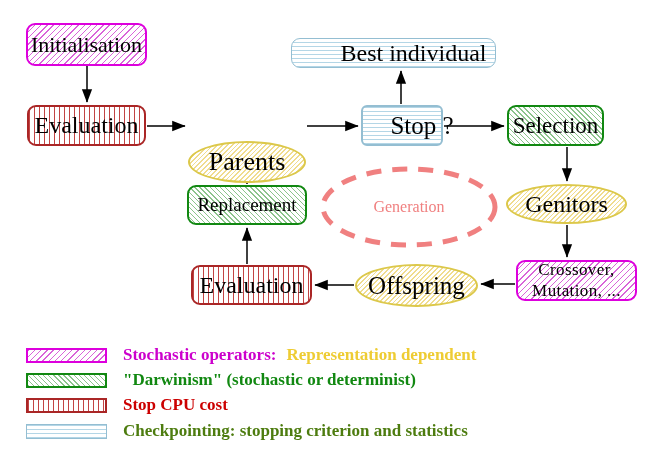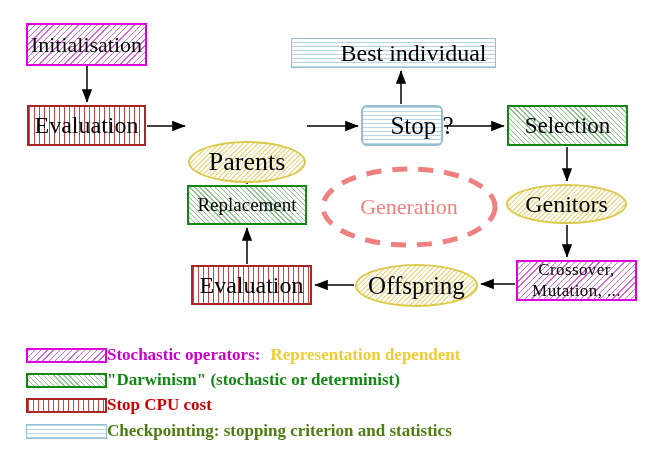--- a/index.html
+++ b/index.html
@@ -3,55 +3,55 @@
 <meta charset="utf-8">
 <style>
   html,body{margin:0;padding:0;background:#fff;}
   .canvas{
     position:relative;width:662px;height:471px;background:#fff;overflow:hidden;
     font-family:"Liberation Serif","DejaVu Serif",serif;color:#000;
   }
   .overlay{position:absolute;left:0;top:0;pointer-events:none;}
   .node{
     position:absolute;display:flex;align-items:center;justify-content:center;
-    background-color:#fff;box-sizing:border-box;white-space:nowrap;text-align:center;
+    background-color:#fff;box-sizing:border-box;white-space:nowrap;text-align:center;border-radius:9px;
   }
   
   .hatch-magenta{background-image:repeating-linear-gradient(135deg,#d964d9 0,#d964d9 1px,transparent 1px,transparent 4.4px);}
   .hatch-green{background-image:repeating-linear-gradient(45deg,#8cc48c 0,#8cc48c 1px,transparent 1px,transparent 3.6px);}
   .hatch-yellow{background-image:repeating-linear-gradient(135deg,#f0dc8e 0,#f0dc8e 1.3px,transparent 1.3px,transparent 3.4px);}
   .stripe-red{background-image:repeating-linear-gradient(90deg,#c24444 0,#c24444 1.4px,transparent 1.4px,transparent 5px);}
   .stripe-cyan{background-image:repeating-linear-gradient(0deg,#b4d6e6 0,#b4d6e6 1.2px,transparent 1.2px,transparent 4px);padding-left:40px;}
   
   .bd-magenta{border:2px solid #dd00dd;}
   .bd-green{border:2px solid #118811;}
   .bd-red{border:2px solid #aa2626;}
   .bd-cyan2{border:2px solid #94bed2;}
   .bd-cyan1{border:1px solid #94bed2;}
   .bd-yellow{border:2px solid #dcc84a;}
   .ellipse{border-radius:50%;}
   
   #n-init{left:26px;top:23px;width:121px;height:43px;font-size:22px;}
   #n-eval-top{left:27px;top:105px;width:119px;height:41px;font-size:24px;}
   #n-best{left:291px;top:38px;width:205px;height:30px;font-size:24px;}
   #n-stop{left:361px;top:105px;width:82px;height:41px;font-size:25px;border-radius:6px;}
-  #n-sel{left:507px;top:105px;width:121px;height:41px;font-size:23px;}
+  #n-sel{left:507px;top:105px;width:97px;height:41px;font-size:23px;}
   #n-parents{left:188px;top:105px;width:118px;height:42px;font-size:26px;margin-top:36px;}
   #n-repl{left:187px;top:185px;width:120px;height:40px;font-size:19px;}
   #n-genitors{left:506px;top:184px;width:121px;height:40px;font-size:24px;}
   #n-offspring{left:355px;top:264px;width:123px;height:43px;font-size:25px;}
   #n-eval-bot{left:191px;top:265px;width:121px;height:40px;font-size:24px;}
   #n-cross{left:516px;top:260px;width:121px;height:41px;font-size:17px;line-height:1.18;letter-spacing:0.4px;}
   #n-gen{left:319px;top:165px;width:180px;height:84px;background:none;}
   #n-gen .gen-label{position:absolute;left:0;top:0;width:100%;height:100%;display:flex;
-    align-items:center;justify-content:center;color:#f08080;font-size:22px;}
+    align-items:center;justify-content:center;color:#f08080;font-size:16px;}
   
   .legend-row{position:absolute;left:26px;display:flex;align-items:center;height:16px;}
   .swatch{display:inline-block;width:81px;height:15px;box-sizing:border-box;background-color:#fff;}
-  .legend-label{font-size:17px;font-weight:bold;white-space:nowrap;}
+  .legend-label{margin-left:16px;font-size:17px;font-weight:bold;white-space:nowrap;}
   #lg1{top:347px;} #lg2{top:372px;} #lg3{top:397px;} #lg4{top:423px;}
   .t-magenta{color:#cc00cc;} .t-yellow{color:#eecc33;margin-left:10px;}
   .t-green{color:#118811;} .t-red{color:#cc0000;} .t-blue{color:#4d7c0f;}
 </style>
 </head>
 <body>
 
 <div class="canvas">
 
   <svg class="overlay" width="662" height="471" viewBox="0 0 662 471">

